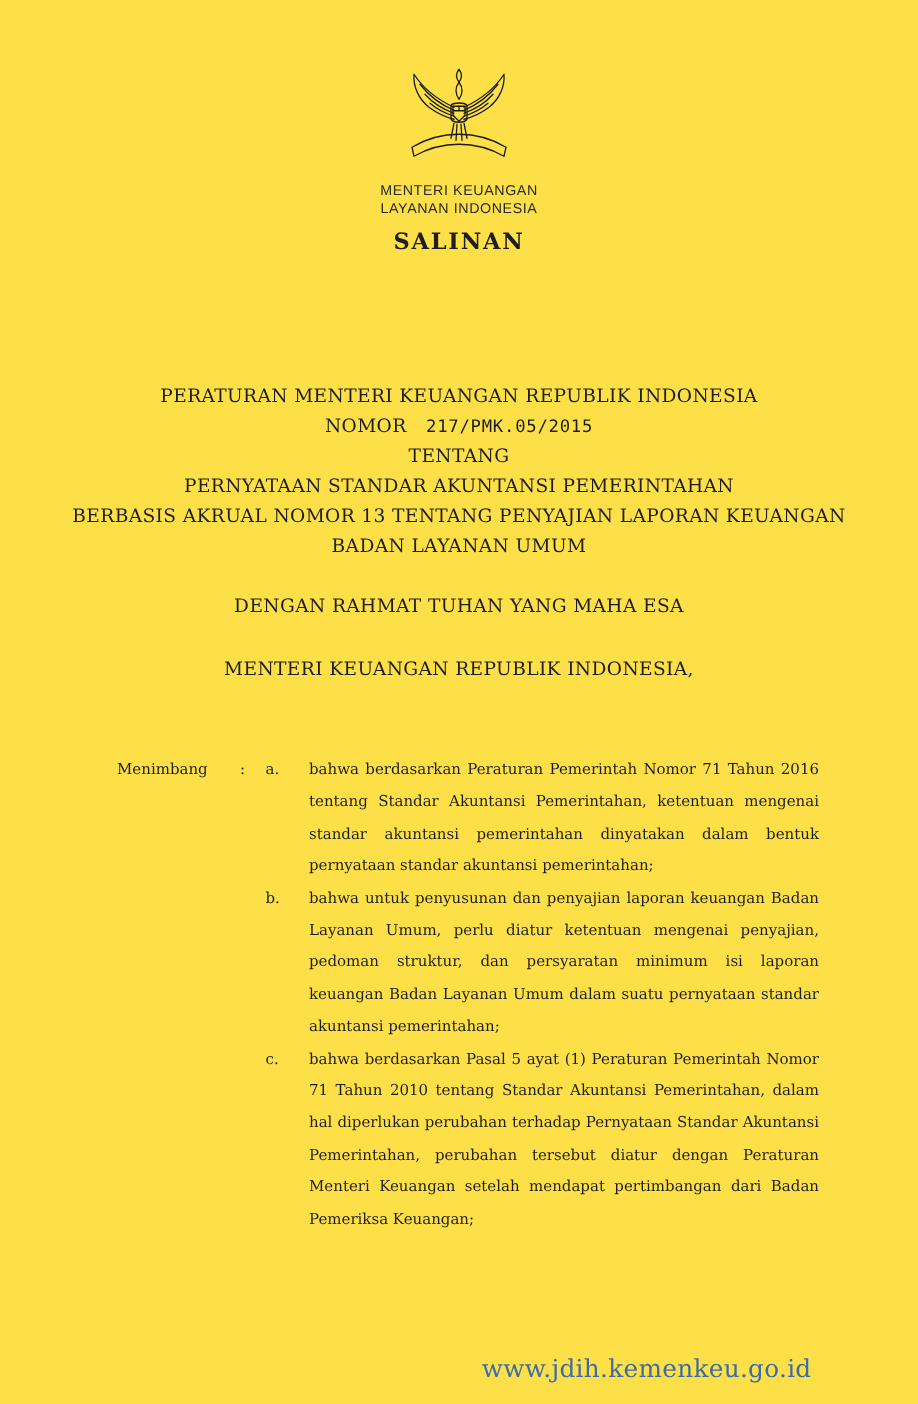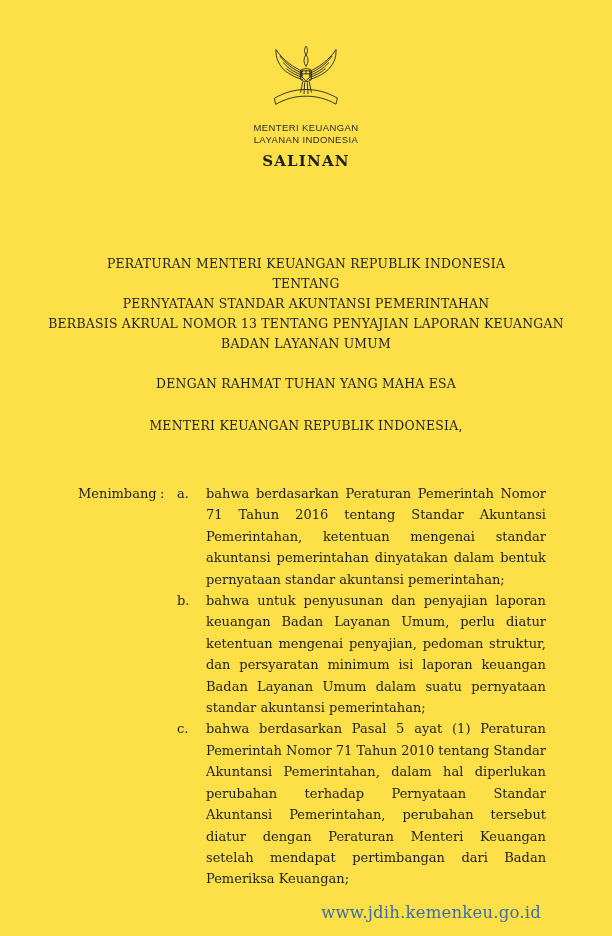--- a/index.html
+++ b/index.html
@@ -23,21 +23,21 @@
     font-size: 12.4px; line-height: 20px; letter-spacing: 0.25px;
   }
   .nomor-line .mono {
     font-family: "DejaVu Sans Mono", "Liberation Mono", monospace;
     font-size: 11.5px; letter-spacing: 0.5px; margin-left: 13px;
   }
   .invocation { margin-top: 20px; }
   .authority  { margin-top: 22px; }
   .consider {
     margin: 47px 66px 0 78px;
-    font-size: 13px; line-height: 21.4px;
+    font-size: 10px; line-height: 21.4px;
   }
   .row { display: grid; grid-template-columns: 82px 17px 29px 1fr; }
   .row .txt { text-align: justify; }
   .watermark {
     position: absolute; right: 71px; bottom: 14px;
     font-size: 16.5px; color: #3c6ca8; letter-spacing: 0.2px;
   }
 </style>
 </head>
 <body>
@@ -75,20 +75,23 @@
     </div>
     <div class="ministry">
       <div>MENTERI KEUANGAN</div>
       <div>LAYANAN INDONESIA</div>
     </div>
     <div class="salinan">SALINAN</div>
   </div>
 
   <div class="title-block">
     <div>PERATURAN MENTERI KEUANGAN REPUBLIK INDONESIA</div>
+    <div class="nomor-line">
+      <span>NOMOR</span><span class="mono">217/PMK.05/2015</span>
+    </div>
     <div>TENTANG</div>
     <div>PERNYATAAN STANDAR AKUNTANSI PEMERINTAHAN</div>
     <div>BERBASIS AKRUAL NOMOR 13 TENTANG PENYAJIAN LAPORAN KEUANGAN</div>
     <div>BADAN LAYANAN UMUM</div>
     <div class="invocation">DENGAN RAHMAT TUHAN YANG MAHA ESA</div>
     <div class="authority">MENTERI KEUANGAN REPUBLIK INDONESIA,</div>
   </div>
 
   <div class="consider">
     <div class="row">

